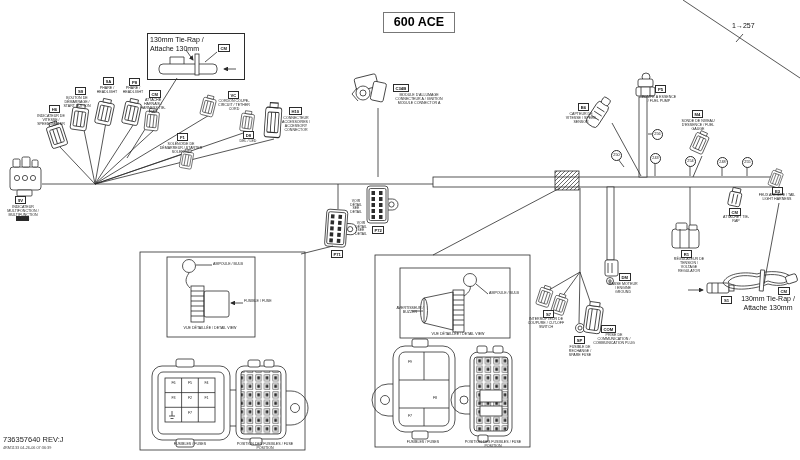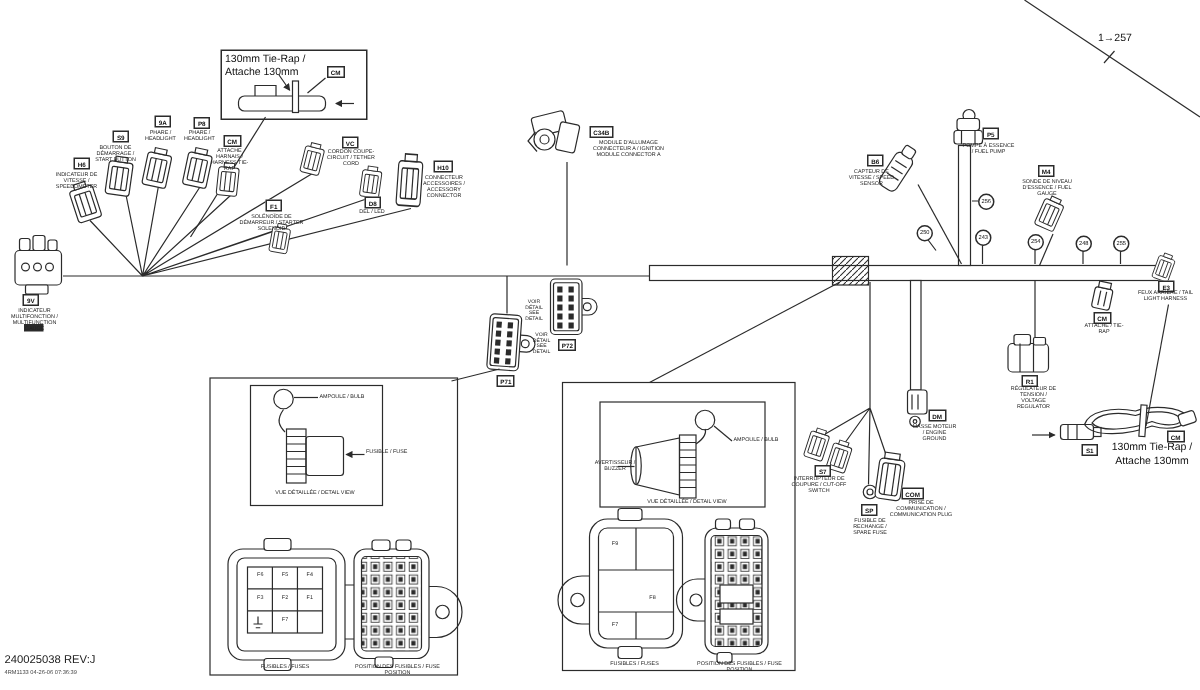--- a/index.html
+++ b/index.html
@@ -247,22 +247,23 @@
       <rect x="493" y="346" width="10" height="7" rx="2" fill="#fff"></rect>
       <rect x="478" y="435" width="10" height="7" rx="2" fill="#fff"></rect>
       <path d="M470,386 h-5 a11,11 0 0 0 0,28 h5"></path>
       <circle cx="464" cy="400" r="4"></circle>
       <rect x="480" y="390" width="22" height="12" fill="#fff"></rect>
       <rect x="480" y="406" width="22" height="10" fill="#fff"></rect>
     </g>
   </g>
 </svg>
 
+<div id="title-box">600 ACE</div>
 <div id="page-ref">1→257</div>
-<div id="part-number">240025038 REV:J</div>
+<div id="part-number">736357640 REV:J</div>
 <div id="stamp">4RM1133 04-26-06 07:36:39</div>
 
 <div class="callout-box" style="left:147px;top:33px;width:96px;height:45px;"></div>
 <div class="callout-text" style="left:150px;top:36px;width:90px;">
   <span>130mm Tie-Rap /</span>
   <span>Attache 130mm</span>
 </div>
 <div class="tag" style="left:218px;top:44px;">CM</div>
 
 <div class="callout-text" style="left:737px;top:295px;width:62px;text-align:center;">

